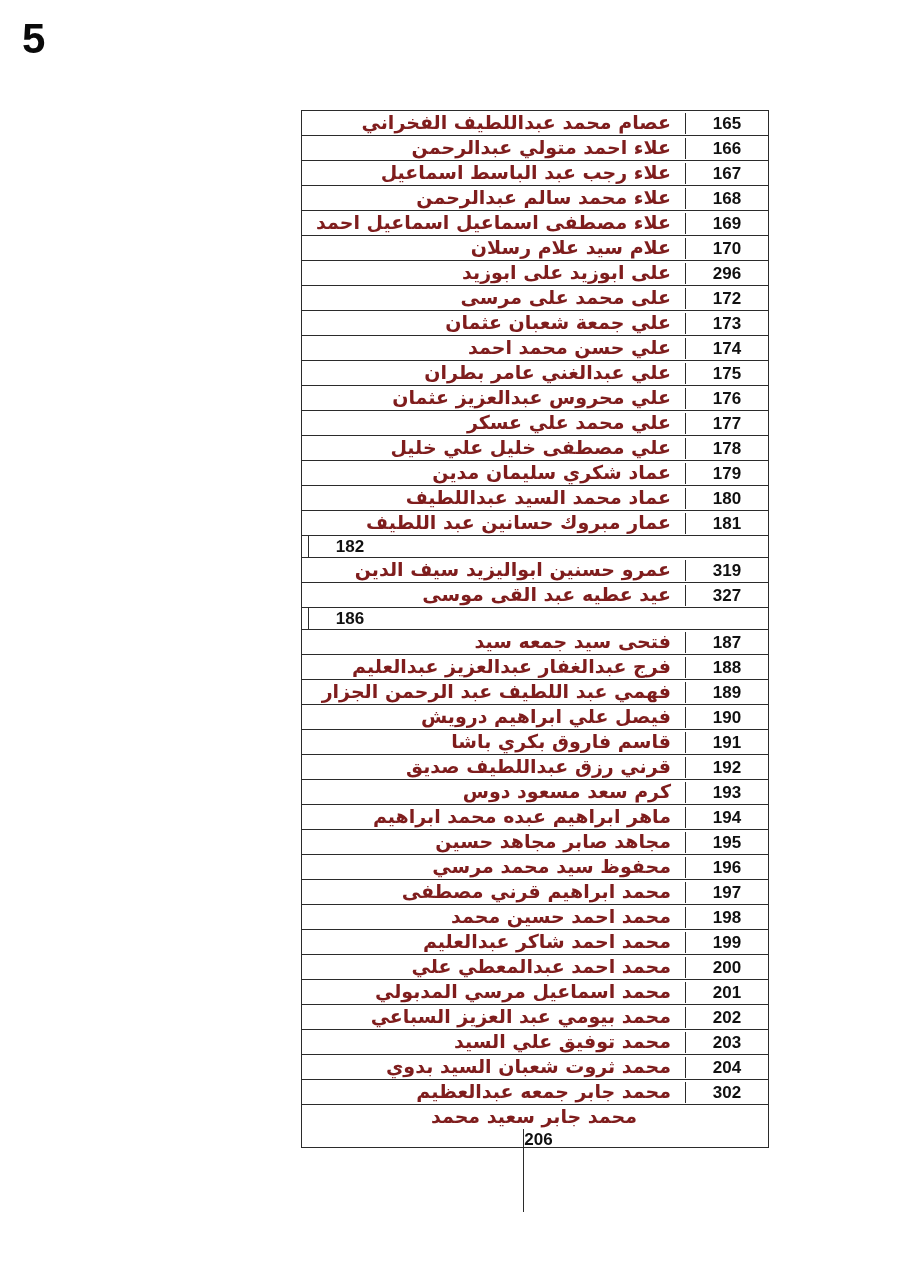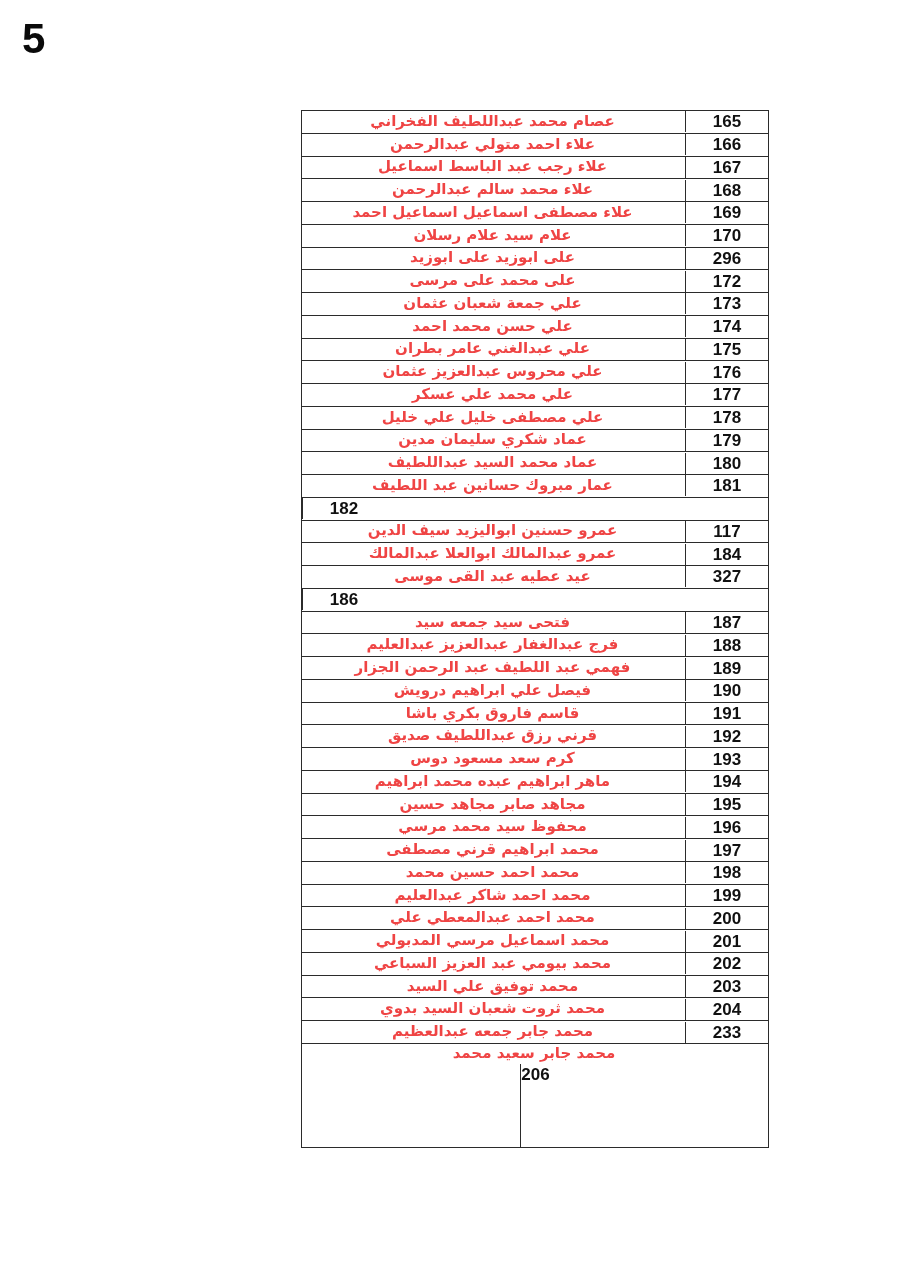--- a/index.html
+++ b/index.html
@@ -40,41 +40,41 @@
   .row {
     display: flex;
     border-bottom: 1px solid #2b2b2b;
     box-sizing: border-box;
     align-items: center;
   }
   .row:last-child { border-bottom: none; flex-direction: column; }
   .cell-name {
     flex: 1 1 auto;
     direction: rtl;
-    text-align: center; 
+    text-align: right; 
     padding: 0 8px 2px 6px;
-    font-size: 15px;
+    font-size: 19px;
     font-weight: 700;
     white-space: nowrap;
     overflow: hidden;
-    color: #ef4444;
+    color: #7f1d1d;
   }
   .cell-no {
     flex: 0 0 83px;
     border-right: 1px solid #2b2b2b; 
     border-left: 1px solid #2b2b2b;
     box-sizing: border-box;
     text-align: center;
     font-size: 17px;
     font-weight: 700;
     font-family: "Liberation Sans", "DejaVu Sans", sans-serif;
     color: #111111;
     padding-top: 1px;
   }
-  .cell-no { border-right: none; }
+  .cell-no { border-right: none; margin-left: 6px; }
 </style>
 </head>
 <body>
 
 <div class="page-number">5</div>
 
 <div class="roster-table">
     <div class="row">
       <div class="cell-name">عصام محمد عبداللطيف الفخراني</div>
       <div class="cell-no">165</div>
@@ -141,25 +141,21 @@
     </div>
     <div class="row">
       <div class="cell-name">عمار مبروك حسانين عبد اللطيف</div>
       <div class="cell-no">181</div>
     </div>
     <div class="row">
       <div class="cell-no">182</div>
     </div>
     <div class="row">
       <div class="cell-name">عمرو حسنين ابواليزيد سيف الدين</div>
-      <div class="cell-no">117</div>
-    </div>
-    <div class="row">
-      <div class="cell-name">عمرو عبدالمالك ابوالعلا عبدالمالك</div>
-      <div class="cell-no">184</div>
+      <div class="cell-no">319</div>
     </div>
     <div class="row">
       <div class="cell-name">عيد عطيه عبد القى موسى</div>
       <div class="cell-no">327</div>
     </div>
     <div class="row">
       <div class="cell-no">186</div>
     </div>
     <div class="row">
       <div class="cell-name">فتحى سيد جمعه سيد</div>
@@ -228,19 +224,19 @@
     <div class="row">
       <div class="cell-name">محمد توفيق علي السيد</div>
       <div class="cell-no">203</div>
     </div>
     <div class="row">
       <div class="cell-name">محمد ثروت شعبان السيد بدوي</div>
       <div class="cell-no">204</div>
     </div>
     <div class="row">
       <div class="cell-name">محمد جابر جمعه عبدالعظيم</div>
-      <div class="cell-no">233</div>
+      <div class="cell-no">302</div>
     </div>
     <div class="row">
       <div class="cell-name">محمد جابر سعيد محمد</div>
       <div class="cell-no">206</div>
     </div>
   </div>
 
 </body></html>

